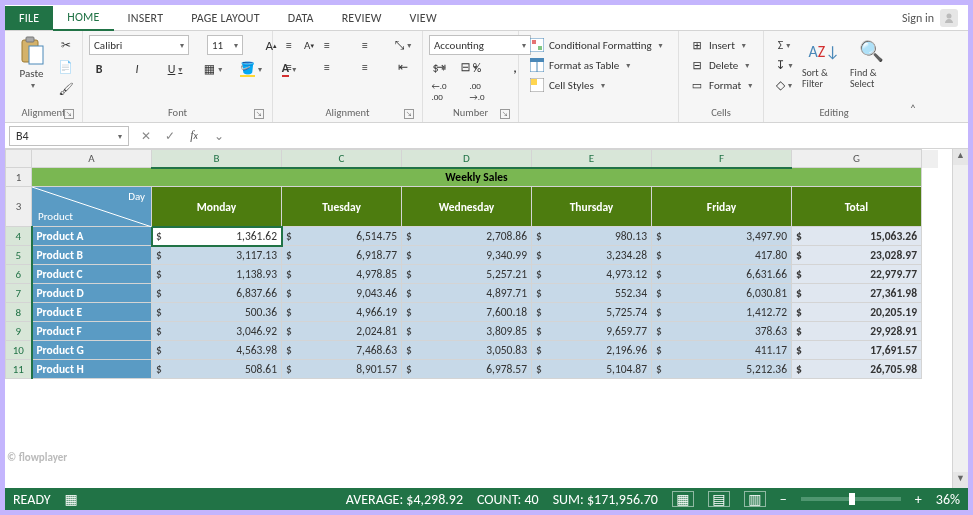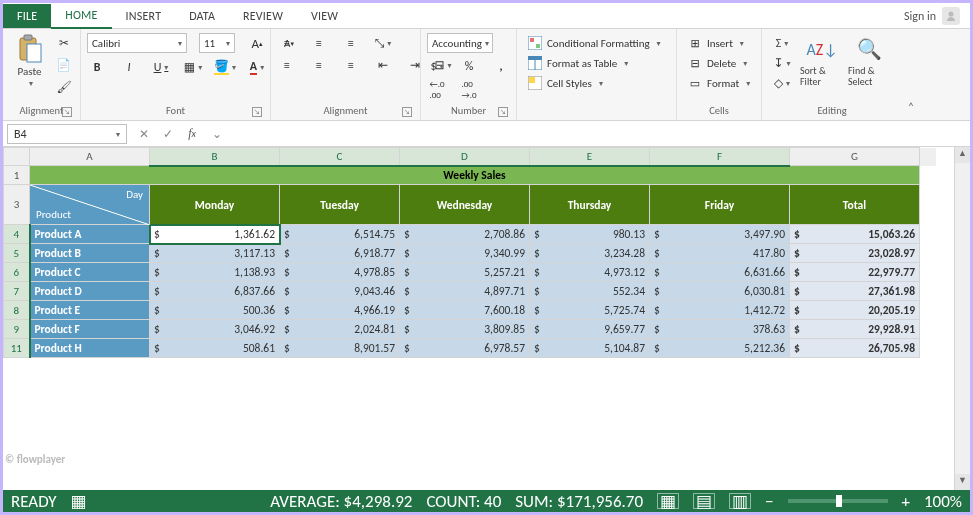--- a/index.html
+++ b/index.html
@@ -1,17 +1,17 @@
 <!DOCTYPE html>
 <html><head>
 <meta charset="utf-8">
 <style>
 * { box-sizing: border-box; margin: 0; padding: 0; font-family: "Segoe UI", Calibri, sans-serif; }
 body { background: #fff; width: 973px; height: 515px; overflow: hidden; font-size: 12px; color: #333; }
-.app { width: 100%; height: 100%; display: flex; flex-direction: column; border: 3px solid #c4b5fd; }
+.app { width: 100%; height: 100%; display: flex; flex-direction: column; border: 5px solid #c4b5fd; }
 
 
 .tabs { display: flex; align-items: center; background: #fff; border-bottom: 1px solid #d4d4d4; height: 26px; }
 .tab { padding: 5px 14px; font-size: 12px; cursor: pointer; color: #444; text-transform: uppercase; letter-spacing: .2px; }
 .tab.file { background: #217346; color: #fff; }
 .tab.active { color: #217346; border-bottom: 2px solid #217346; }
 .tabs-spacer { flex: 1; }
 .signin { display: flex; align-items: center; gap: 6px; padding: 0 10px; color: #555; }
 .signin-avatar { width: 18px; height: 18px; border-radius: 3px; background: #e6e6e6; display: flex; align-items: center; justify-content: center; }
 
@@ -20,21 +20,21 @@
 .group { border-right: 1px solid #e0e0e0; padding: 2px 6px 0 6px; display: flex; flex-direction: column; justify-content: space-between; }
 .group-body { display: flex; align-items: flex-start; gap: 4px; flex: 1; padding-top: 2px; }
 .group-label { text-align: center; font-size: 10.5px; color: #666; padding: 2px 0 3px; position: relative; }
 .dlg { position: absolute; right: 2px; bottom: 3px; width: 10px; height: 10px; border: 1px solid #999; font-size: 7px; line-height: 8px; text-align: center; color: #777; }
 
 .big-btn { display: flex; flex-direction: column; align-items: center; width: 42px; cursor: pointer; }
 .big-btn .glyph { width: 28px; height: 32px; display: flex; align-items: center; justify-content: center; font-size: 20px; }
 .big-btn .label { font-size: 11px; color: #444; }
 
 .col { display: flex; flex-direction: column; gap: 2px; }
-.row { display: flex; gap: 12px; align-items: center; }
+.row { display: flex; gap: 18px; align-items: center; }
 .btn-sm { width: 20px; height: 20px; display: flex; align-items: center; justify-content: center; cursor: pointer; font-size: 12px; }
 .combo { height: 20px; border: 1px solid #c0c0c0; background: #fff; font-size: 11px; padding: 0 4px; display: flex; align-items: center; justify-content: space-between; }
 .dd { font-size: 8px; color: #666; margin-left: 3px; }
 
 .list-item { display: flex; align-items: center; gap: 4px; height: 20px; padding: 0 4px; font-size: 11px; cursor: pointer; }
 .icon16 { width: 16px; height: 16px; display: inline-flex; align-items: center; justify-content: center; }
 
 .collapse { width: 18px; align-self: flex-end; text-align: center; font-size: 12px; color: #666; cursor: pointer; padding-bottom: 6px; }
 
 
@@ -73,40 +73,41 @@
 
 
 .sheettabs { display:flex; align-items:center; border-top:1px solid #d4d4d4; height:22px; background:#f0f0f0; gap:2px; }
 .stab { background:#fff; border:1px solid #c0c0c0; border-bottom:none; padding:2px 14px; font-size:11px; margin-left:2px; }
 .stab.new { width:22px; padding:0; text-align:center; }
 .hscroll { margin-left:auto; display:flex; align-items:center; gap:2px; }
 .hscroll .arrow { width:16px; height:16px; background:#e6e6e6; text-align:center; font-size:9px; }
 .hscroll .track { width:320px; height:14px; background:#e6e6e6; border:1px solid #ccc; }
 
 
-.status { display:flex; align-items:center; background:#217346; color:#fff; height:22px; font-size:17px; padding:6px 8px; gap:14px; }
+.status { display:flex; align-items:center; background:#217346; color:#fff; height:22px; font-size:14px; padding:6px 8px; gap:14px; }
 .status-spacer { flex:1; }
 .view-btn { width:22px; height:16px; border:1px solid rgba(255,255,255,.5); display:flex; align-items:center; justify-content:center; cursor:pointer; }
 .zoom-slider { width:100px; height:4px; background:#4f9670; position:relative; }
 .zoom-slider::before, .zoom-slider::after { content:""; position:absolute; width:8px; height:8px; top:-2px; }
 .zoom-slider .thumb { position:absolute; left:48%; top:-4px; width:6px; height:12px; background:#fff; }
 
 .watermark { position:absolute; left:2px; bottom:24px; font-size:11px; color:#bbb; font-weight:bold; }
 
 svg { display:block; }
 </style>
 </head>
 <body>
 
 <div class="app">
 
   <div class="tabs">
     <div class="tab file">FILE</div>
     <div class="tab active">HOME</div>
     <div class="tab">INSERT</div>
+    <div class="tab">PAGE LAYOUT</div>
     <div class="tab">DATA</div>
     <div class="tab">REVIEW</div>
     <div class="tab">VIEW</div>
     <div class="tabs-spacer"></div>
     <div class="signin">
       <span>Sign in</span>
       <span class="signin-avatar">
         <svg width="12" height="12" viewBox="0 0 12 12">
             <circle cx="6" cy="4" r="2.5" fill="#bbb"></circle>
             <path d="M2 11c0-2.2 1.8-4 4-4s4 1.8 4 4" fill="#bbb"></path>
@@ -208,21 +209,21 @@
               <span>⊟</span>
               <span class="dd">▾</span>
             </span>
         </div>
       </div>
       <div class="group-label"><span>Alignment</span><span class="dlg">↘</span></div>
     </div>
 
     <div class="group" style="width:96px">
       <div class="group-body col" style="gap:3px">
-        <div class="combo" style="width:66px">
+        <div class="combo" style="width:102px">
             <span>Accounting</span>
             <span class="dd">▾</span>
           </div>
         <div class="row">
           <span class="btn-sm">
               <span>$</span>
               <span class="dd">▾</span>
             </span>
           <span class="btn-sm">%</span>
           <span class="btn-sm" style="font-weight:bold">,</span>
@@ -436,20 +437,30 @@
               <th class="rowh sel">9</th>
               <td class="cell prod-cell">Product F</td>
               <td class="cell dcell"><span style="float:left">$</span>3,046.92</td>
               <td class="cell dcell"><span style="float:left">$</span>2,024.81</td>
               <td class="cell dcell"><span style="float:left">$</span>3,809.85</td>
               <td class="cell dcell"><span style="float:left">$</span>9,659.77</td>
               <td class="cell dcell"><span style="float:left">$</span>378.63</td>
               <td class="cell tcell"><span style="float:left;font-weight:bold">$</span><b>29,928.91</b></td>
             </tr>
             <tr>
+              <th class="rowh sel">10</th>
+              <td class="cell prod-cell">Product G</td>
+              <td class="cell dcell"><span style="float:left">$</span>4,563.98</td>
+              <td class="cell dcell"><span style="float:left">$</span>7,468.63</td>
+              <td class="cell dcell"><span style="float:left">$</span>3,050.83</td>
+              <td class="cell dcell"><span style="float:left">$</span>2,196.96</td>
+              <td class="cell dcell"><span style="float:left">$</span>411.17</td>
+              <td class="cell tcell"><span style="float:left;font-weight:bold">$</span><b>17,691.57</b></td>
+            </tr>
+            <tr>
               <th class="rowh sel">11</th>
               <td class="cell prod-cell">Product H</td>
               <td class="cell dcell"><span style="float:left">$</span>508.61</td>
               <td class="cell dcell"><span style="float:left">$</span>8,901.57</td>
               <td class="cell dcell"><span style="float:left">$</span>6,978.57</td>
               <td class="cell dcell"><span style="float:left">$</span>5,104.87</td>
               <td class="cell dcell"><span style="float:left">$</span>5,212.36</td>
               <td class="cell tcell"><span style="float:left;font-weight:bold">$</span><b>26,705.98</b></td>
             </tr>
           </tbody>
@@ -472,16 +483,16 @@
     <span>COUNT: 40</span>
     <span>SUM:  $171,956.70</span>
     <span class="view-btn">▦</span>
     <span class="view-btn">▤</span>
     <span class="view-btn">▥</span>
     <span>−</span>
     <div class="zoom-slider">
         <div class="thumb"></div>
       </div>
     <span>+</span>
-    <span>100%</span>
+    <span>36%</span>
   </div>
 
 </div>
 
 </body></html>

